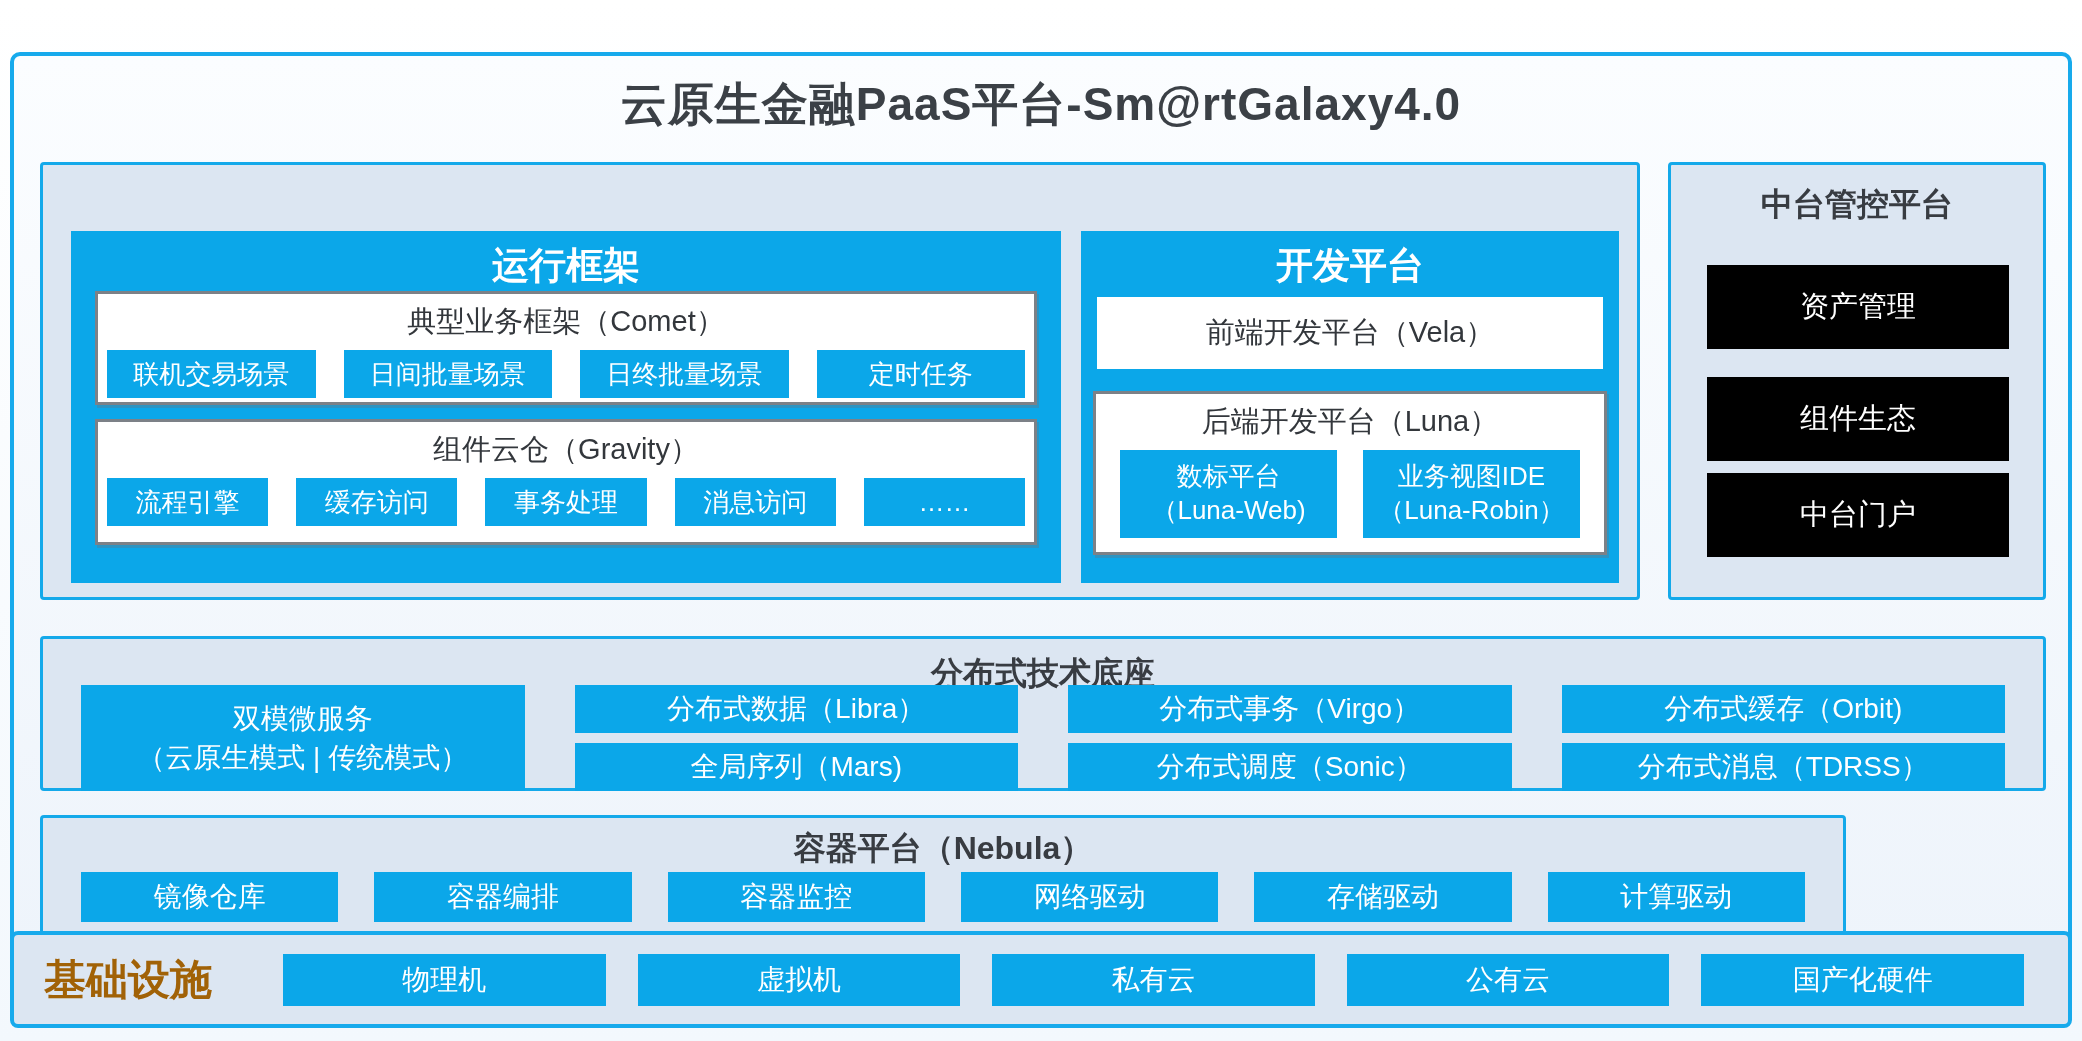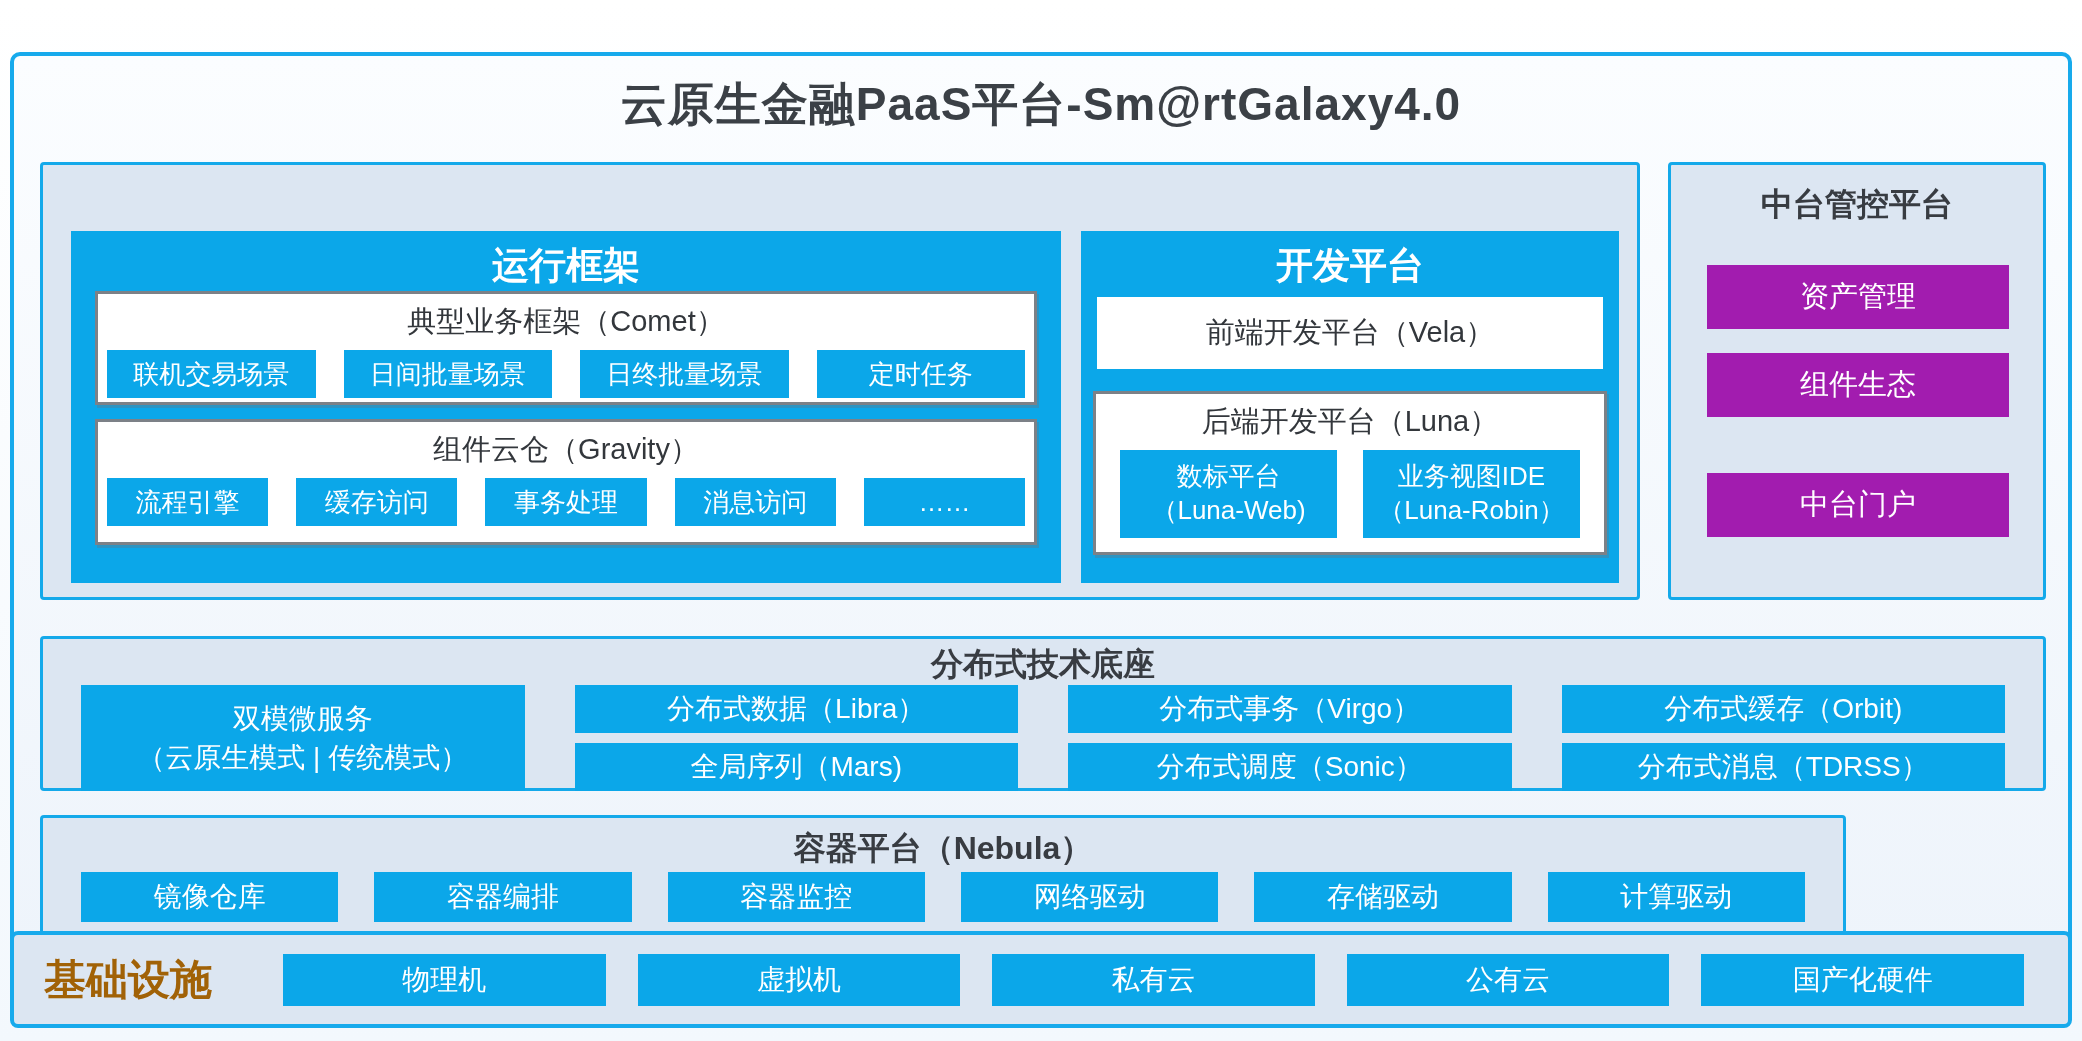--- a/index.html
+++ b/index.html
@@ -58,29 +58,29 @@
   .wbox-luna{left:12px;top:160px;width:514px;height:164px;}
   .luna-chip-row{display:flex;gap:26px;padding:0 24px;margin-top:8px;}
   .chip-2line{
     flex:1;height:88px;background:#0ba7e9;color:#ffffff;font-size:26px;line-height:1.3;
     display:flex;flex-direction:column;align-items:center;justify-content:center;white-space:nowrap;
   }
   
   .sec-midctrl{left:1654px;top:106px;width:378px;height:438px;}
   .sec-midctrl .sec-title{padding-top:18px;}
   .mid-btn{
-    position:absolute;left:36px;width:302px;height:64px;background:#a21caf;color:#ffffff;
+    position:absolute;left:36px;width:302px;height:84px;background:#000000;color:#ffffff;
     font-size:29px;display:flex;align-items:center;justify-content:center;
   }
   .mid-btn-1{top:100px;}
-  .mid-btn-2{top:188px;}
+  .mid-btn-2{top:212px;}
   .mid-btn-3{top:308px;}
   
   .sec-distributed{left:26px;top:580px;width:2006px;height:155px;}
-  .sec-distributed .sec-title{padding-top:4px;}
+  .sec-distributed .sec-title{padding-top:13px;}
   .dist-content{position:absolute;left:38px;right:38px;top:46px;display:flex;gap:50px;}
   .dist-col{flex:1;display:flex;flex-direction:column;gap:10px;}
   .dist-box{
     height:48px;background:#0ba7e9;color:#ffffff;font-size:28px;
     display:flex;align-items:center;justify-content:center;white-space:nowrap;
   }
   .dist-tall{
     height:106px;background:#0ba7e9;color:#ffffff;font-size:28px;line-height:1.4;
     display:flex;flex-direction:column;align-items:center;justify-content:center;white-space:nowrap;
   }

